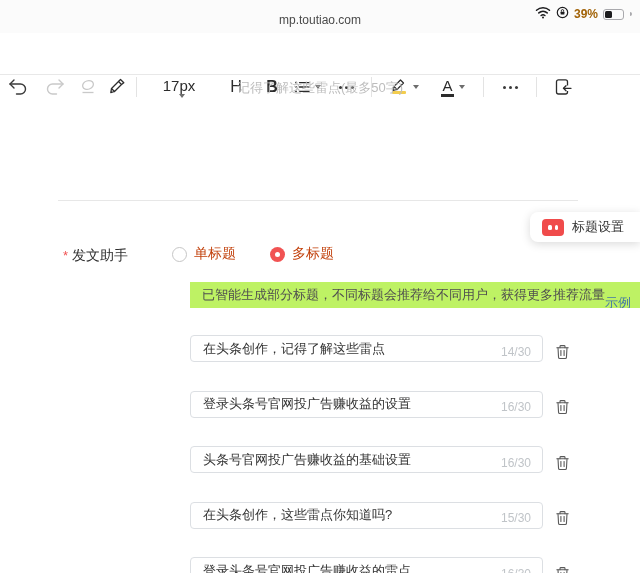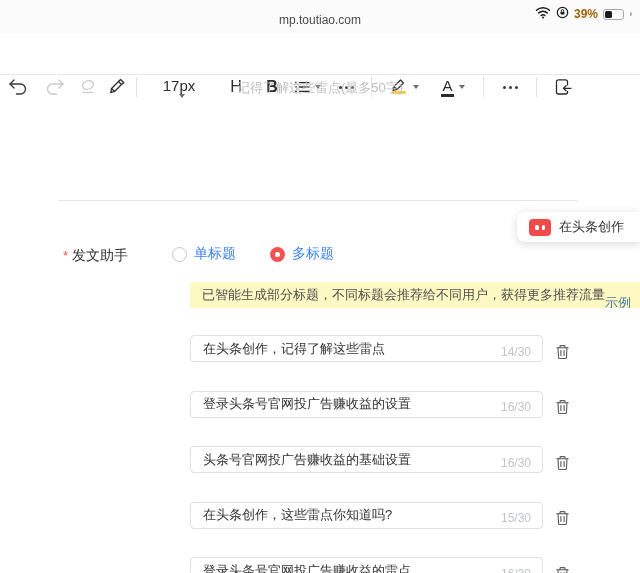--- a/index.html
+++ b/index.html
@@ -43,23 +43,23 @@
   .assistant .txt{font-size:13px;color:#333;}
 
   
   .form-label{position:absolute;left:63px;top:247px;font-size:14px;color:#2f2f2f;}
   .req{color:#f15353;margin-right:4px;font-size:13px;}
   .radios{position:absolute;left:172px;top:245px;display:flex;align-items:center;}
   .radio-opt{display:flex;align-items:center;cursor:pointer;margin-right:34px;}
   .radio{width:15px;height:15px;border-radius:50%;border:1px solid #c6c6c6;background:#fff;box-sizing:border-box;position:relative;}
   .radio.selected{border:none;background:#f15353;}
   .radio.selected::after{content:"";position:absolute;left:5px;top:5px;width:5px;height:5px;border-radius:50%;background:#fff;}
-  .radio-opt .lbl{font-size:14px;color:#3b82f6;margin-left:7px;}
-
-  .notice{position:absolute;left:190px;top:282px;right:0;height:26px;background:#fef9c3;display:flex;align-items:center;
+  .radio-opt .lbl{font-size:14px;color:#c2410c;margin-left:7px;}
+
+  .notice{position:absolute;left:190px;top:282px;right:0;height:26px;background:#bef264;display:flex;align-items:center;
     padding-left:12px;font-size:13px;color:#4f4f4f;white-space:nowrap;overflow:hidden;}
   .notice a{color:#4478a6;text-decoration:none;cursor:pointer;margin-top:16px;}
 
   .titles{position:absolute;left:190px;top:335px;}
   .title-row{position:relative;width:384px;height:33px;margin-bottom:22.5px;}
   .title-input{width:353px;height:27px;box-sizing:border-box;border:1px solid #dcdfe3;border-radius:4px;background:#fff;
     padding:0 52px 0 12px;font-size:13px;color:#333;font-family:inherit;outline:none;}
   .counter{position:absolute;right:43px;top:50%;transform:translateY(-50%);font-size:12px;color:#c0c4c8;}
   .trash{position:absolute;right:2px;top:50%;transform:translateY(-50%);width:20px;height:20px;display:flex;align-items:center;justify-content:center;cursor:pointer;background:none;border:none;padding:0;}
 </style>
@@ -183,21 +183,21 @@
   </div>
 
   <div class="caption-ph">记得了解这些雷点(最多50字)</div>
   <div class="hdiv"></div>
 
   <div class="assistant">
     <span class="robot">
         <i></i>
         <i></i>
       </span>
-    <span class="txt">在头条创作</span>
+    <span class="txt">标题设置</span>
   </div>
 
   <div class="form-label">
     <span class="req">*</span><span>发文助手</span>
   </div>
 
   <div class="radios">
     <span class="radio-opt">
       <span class="radio"></span>
       <span class="lbl">单标题</span>

